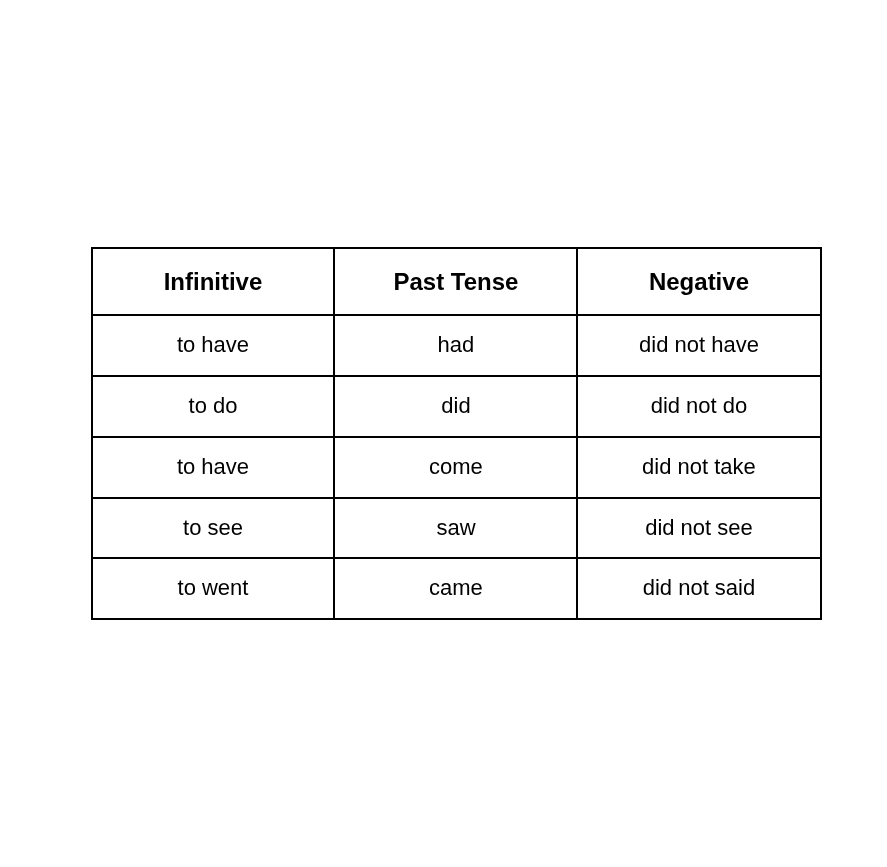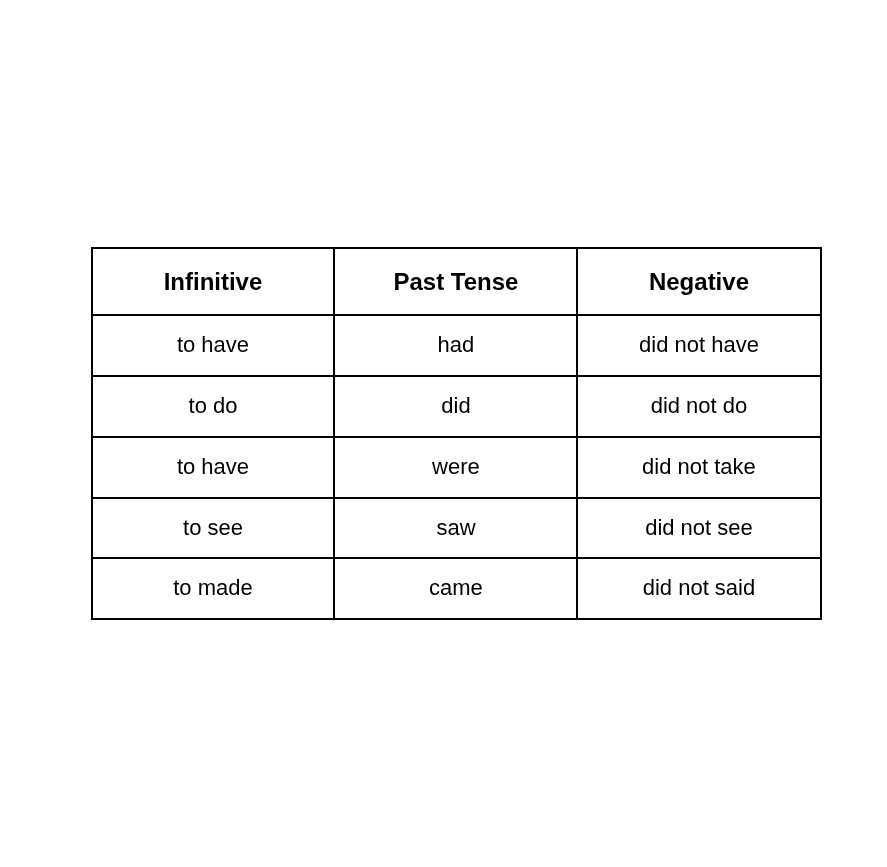--- a/index.html
+++ b/index.html
@@ -74,28 +74,28 @@
           <td>had</td>
           <td>did not have</td>
         </tr>
         <tr>
           <td>to do</td>
           <td>did</td>
           <td>did not do</td>
         </tr>
         <tr>
           <td>to have</td>
-          <td>were</td>
+          <td>come</td>
           <td>did not take</td>
         </tr>
         <tr>
           <td>to see</td>
           <td>saw</td>
           <td>did not see</td>
         </tr>
         <tr>
-          <td>to made</td>
+          <td>to went</td>
           <td>came</td>
           <td>did not said</td>
         </tr>
       </tbody>
   </table>
 </div>
 
 </body></html>

